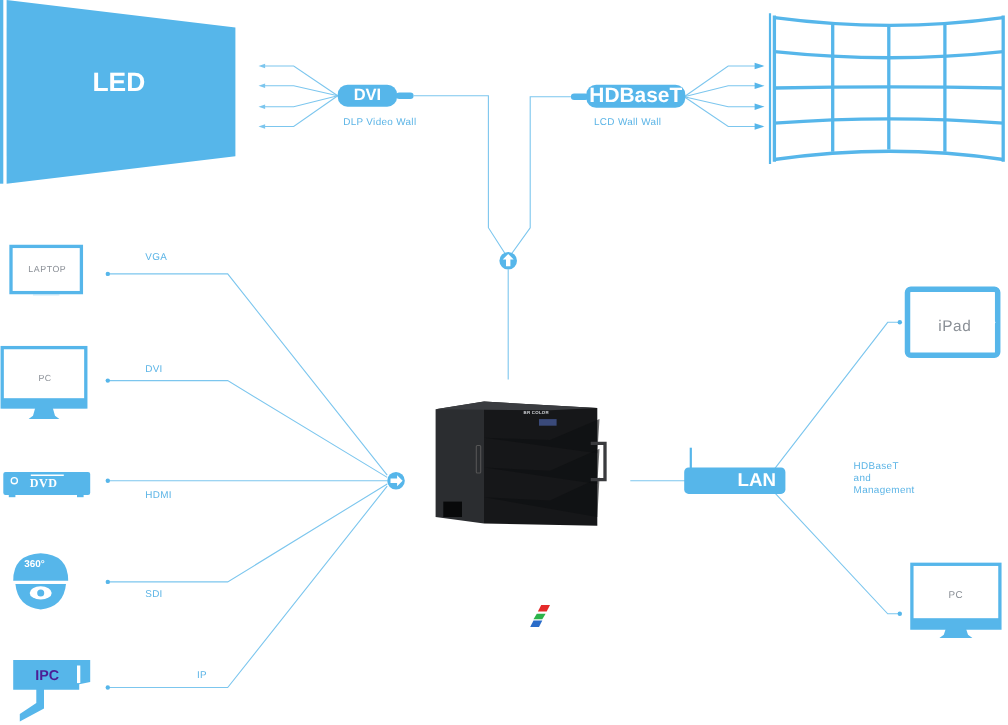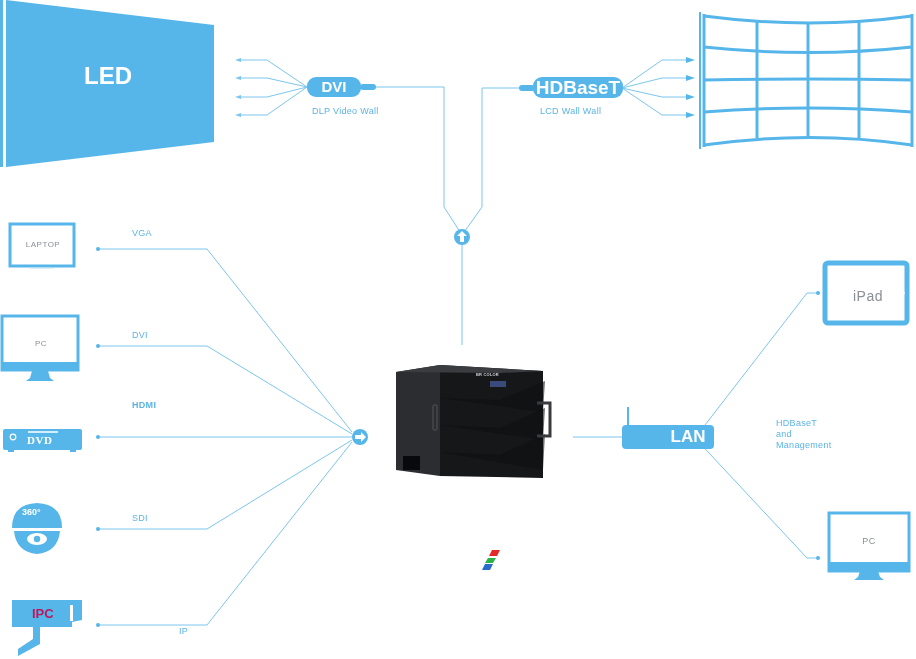--- a/index.html
+++ b/index.html
@@ -172,27 +172,27 @@
   <div class="pill" style="left:307px;top:77px;width:54px;height:20px;line-height:20px;font-size:15px;">DVI</div>
   <div class="lbl" style="left:312px;top:106px;">DLP Video Wall</div>
 
   <div class="pill" style="left:533px;top:77px;width:90px;height:21px;line-height:21px;font-size:19px;">HDBaseT</div>
   <div class="lbl" style="left:540px;top:106px;">LCD Wall Wall</div>
 
   <div class="dev-text" style="left:12px;top:240px;width:62px;text-align:center;">LAPTOP</div>
   <div class="dev-text" style="left:4px;top:339px;width:74px;">PC</div>
   <div class="abs" style="left:27px;top:434px;color:#fff;font-weight:bold;font-size:11px;letter-spacing:0.5px;font-family:Liberation Serif, serif;">DVD</div>
   <div class="abs" style="left:22px;top:507px;color:#fff;font-weight:bold;font-size:9px;">360°</div>
-  <div class="abs" style="left:32px;top:606px;color:#be185d;font-weight:bold;font-size:13px;">IPC</div>
+  <div class="abs" style="left:32px;top:606px;color:#4c1d95;font-weight:bold;font-size:13px;">IPC</div>
 
   <div class="lbl" style="left:132px;top:228px;">VGA</div>
   <div class="lbl" style="left:132px;top:330px;">DVI</div>
-  <div class="lbl" style="left:132px;top:400px;font-weight:bold;">HDMI</div>
-  <div class="lbl" style="left:132px;top:513px;">SDI</div>
-  <div class="lbl" style="left:132px;top:626px;padding-left:47px;">IP</div>
+  <div class="lbl" style="left:132px;top:445px;">HDMI</div>
+  <div class="lbl" style="left:132px;top:535px;">SDI</div>
+  <div class="lbl" style="left:132px;top:608px;padding-left:47px;">IP</div>
 
   <div class="pill" style="left:622px;top:425px;width:52px;height:24px;line-height:24px;font-size:17px;border-radius:4px;padding-left:40px;">LAN</div>
 
   <div class="lbl" style="left:776px;top:418px;line-height:11px;">
     <div>HDBaseT</div>
     <div>and</div>
     <div>Management</div>
   </div>
 
   <div class="dev-text" style="left:830px;top:288px;width:76px;font-size:14px;">iPad</div>

